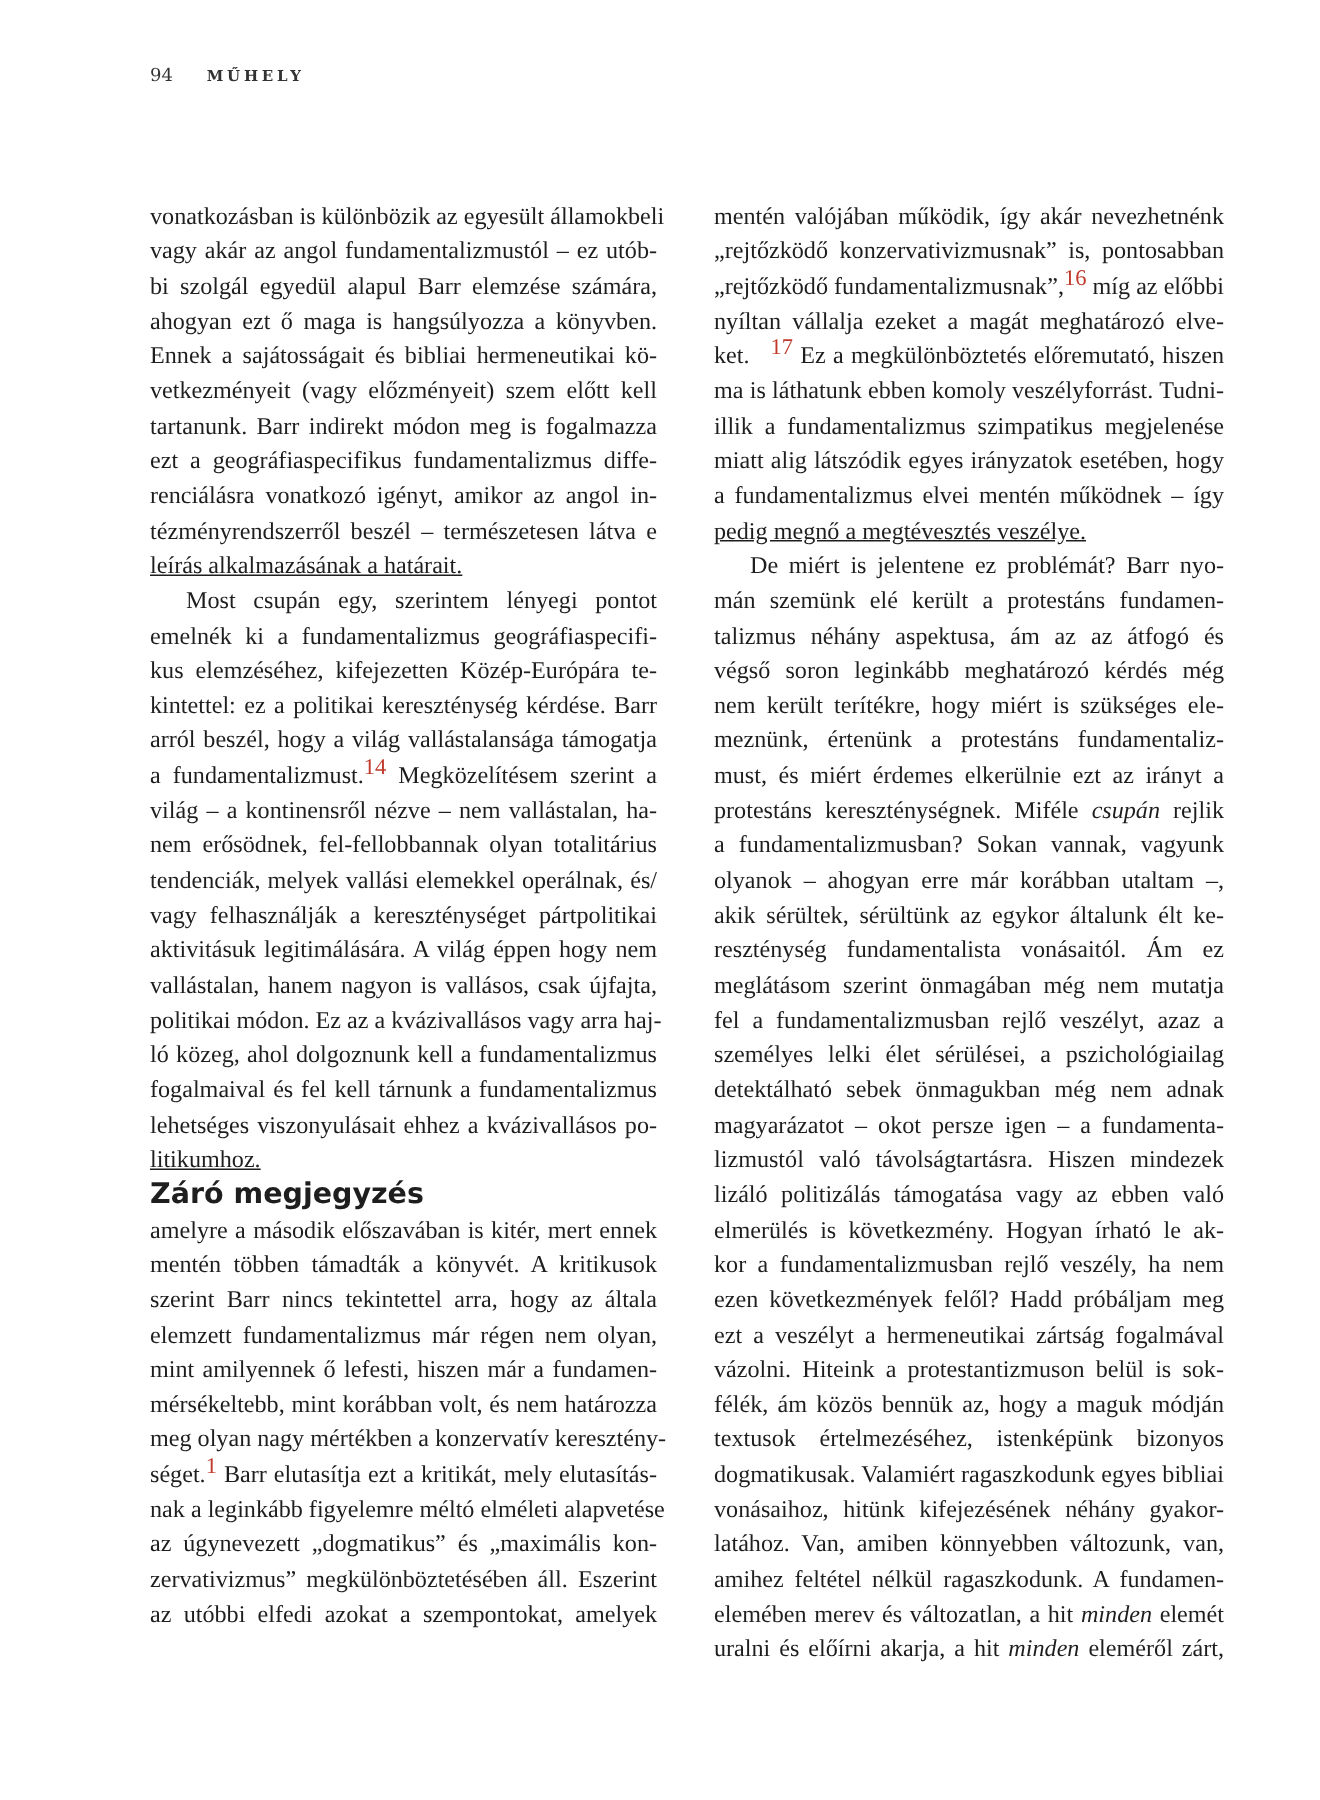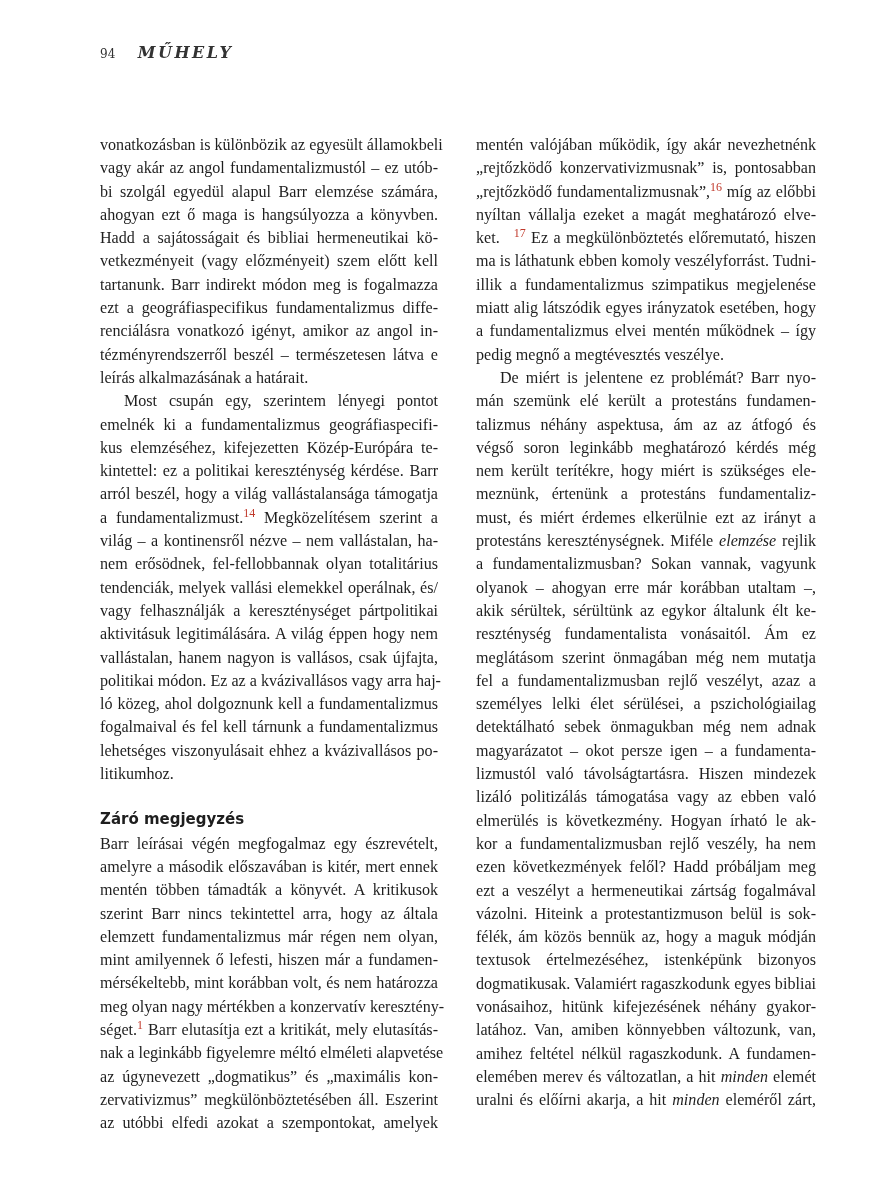--- a/index.html
+++ b/index.html
@@ -1,44 +1,44 @@
 <!DOCTYPE html>
 <html><head>
 <meta charset="utf-8">
 <style>
   html, body { margin: 0; padding: 0; background: #ffffff; }
   body { width: 880px; height: 1200px; position: relative; overflow: hidden; color: #1e1e1e; }
   .running-head { position: absolute; left: 100px; top: 43px; font-family: "DejaVu Serif", serif; font-size: 12px; color: #333; }
   .running-head .page-no { display: inline-block; width: 34px; }
-  .running-head .section { font-style: italic; font-weight: bold; letter-spacing: 2.5px; font-size: 16px; }
+  .running-head .section { font-weight: bold; letter-spacing: 2.5px; font-size: 10px; }
   .col { position: absolute; top: 133px; width: 338px; font-family: "Liberation Serif", serif; font-size: 16.1px; line-height: 23.3px; text-align: justify; }
   .col-left { left: 100px; }
   .col-right { left: 476px; width: 340px; }
   .line { display: block; white-space: nowrap; text-align-last: justify; text-align: justify; }
-  .line.last { text-align-last: left; }
+  .line.last { text-align-last: left; text-decoration: underline; }
   .indent { padding-left: 24px; }
-  .heading { font-family: "DejaVu Sans", sans-serif; font-weight: bold; font-size: 15px; line-height: 23.3px; margin-top: 23px; display: block; }
-  .fn { color: #c0392b; font-size: 12px; vertical-align: 6px; line-height: 0; }
+  .heading { font-family: "DejaVu Sans", sans-serif; font-weight: bold; font-size: 19px; line-height: 23.3px; display: block; }
+  .fn { color: #c0392b; font-size: 15px; vertical-align: 6px; line-height: 0; }
   em { font-style: italic; }
 </style>
 </head>
 <body>
 
 <div class="running-head">
   <span class="page-no">94</span>
   <span class="section">MŰHELY</span>
 </div>
 
 <div class="col col-left">
   <div id="l-p1">
       <span class="line">vonatkozásban is különbözik az egyesült államokbeli</span>
       <span class="line">vagy akár az angol fundamentalizmustól – ez utób-</span>
       <span class="line">bi szolgál egyedül alapul Barr elemzése számára,</span>
       <span class="line">ahogyan ezt ő maga is hangsúlyozza a könyvben.</span>
-      <span class="line">Hadd a sajátosságait és bibliai hermeneutikai kö-</span>
+      <span class="line">Ennek a sajátosságait és bibliai hermeneutikai kö-</span>
       <span class="line">vetkezményeit (vagy előzményeit) szem előtt kell</span>
       <span class="line">tartanunk. Barr indirekt módon meg is fogalmazza</span>
       <span class="line">ezt a geográfiaspecifikus fundamentalizmus diffe-</span>
       <span class="line">renciálásra vonatkozó igényt, amikor az angol in-</span>
       <span class="line">tézményrendszerről beszél – természetesen látva e</span>
       <span class="line last">leírás alkalmazásának a határait.</span>
     </div>
   <div id="l-p2">
     <span class="line indent">Most csupán egy, szerintem lényegi pontot</span>
       <span class="line">emelnék ki a fundamentalizmus geográfiaspecifi-</span>
@@ -53,21 +53,20 @@
       <span class="line">aktivitásuk legitimálására. A világ éppen hogy nem</span>
       <span class="line">vallástalan, hanem nagyon is vallásos, csak újfajta,</span>
       <span class="line">politikai módon. Ez az a kvázivallásos vagy arra haj-</span>
       <span class="line">ló közeg, ahol dolgoznunk kell a fundamentalizmus</span>
       <span class="line">fogalmaival és fel kell tárnunk a fundamentalizmus</span>
       <span class="line">lehetséges viszonyulásait ehhez a kvázivallásos po-</span>
       <span class="line last">litikumhoz.</span>
   </div>
   <span class="heading">Záró megjegyzés</span>
   <div id="l-p3">
-    <span class="line">Barr leírásai végén megfogalmaz egy észrevételt,</span>
       <span class="line">amelyre a második előszavában is kitér, mert ennek</span>
       <span class="line">mentén többen támadták a könyvét. A kritikusok</span>
       <span class="line">szerint Barr nincs tekintettel arra, hogy az általa</span>
       <span class="line">elemzett fundamentalizmus már régen nem olyan,</span>
       <span class="line">mint amilyennek ő lefesti, hiszen már a fundamen-</span>
       <span class="line">mérsékeltebb, mint korábban volt, és nem határozza</span>
       <span class="line">meg olyan nagy mértékben a konzervatív keresztény-</span>
     <span class="line"><span>séget.</span><sup class="fn" style="color: rgb(192, 57, 43);">1</sup><span> Barr elutasítja ezt a kritikát, mely elutasítás-</span></span>
     <span class="line">nak a leginkább figyelemre méltó elméleti alapvetése</span>
       <span class="line">az úgynevezett „dogmatikus” és „maximális kon-</span>
@@ -90,21 +89,21 @@
       <span class="line last">pedig megnő a megtévesztés veszélye.</span>
   </div>
   <div id="r-p2">
     <span class="line indent">De miért is jelentene ez problémát? Barr nyo-</span>
       <span class="line">mán szemünk elé került a protestáns fundamen-</span>
       <span class="line">talizmus néhány aspektusa, ám az az átfogó és</span>
       <span class="line">végső soron leginkább meghatározó kérdés még</span>
       <span class="line">nem került terítékre, hogy miért is szükséges ele-</span>
       <span class="line">meznünk, értenünk a protestáns fundamentaliz-</span>
       <span class="line">must, és miért érdemes elkerülnie ezt az irányt a</span>
-    <span class="line"><span>protestáns kereszténységnek. Miféle </span><em>elemzése</em><span> rejlik</span></span>
+    <span class="line"><span>protestáns kereszténységnek. Miféle </span><em>csupán</em><span> rejlik</span></span>
     <span class="line">a fundamentalizmusban? Sokan vannak, vagyunk</span>
       <span class="line">olyanok – ahogyan erre már korábban utaltam –,</span>
       <span class="line">akik sérültek, sérültünk az egykor általunk élt ke-</span>
       <span class="line">reszténység fundamentalista vonásaitól. Ám ez</span>
       <span class="line">meglátásom szerint önmagában még nem mutatja</span>
       <span class="line">fel a fundamentalizmusban rejlő veszélyt, azaz a</span>
       <span class="line">személyes lelki élet sérülései, a pszichológiailag</span>
       <span class="line">detektálható sebek önmagukban még nem adnak</span>
       <span class="line">magyarázatot – okot persze igen – a fundamenta-</span>
       <span class="line">lizmustól való távolságtartásra. Hiszen mindezek</span>

